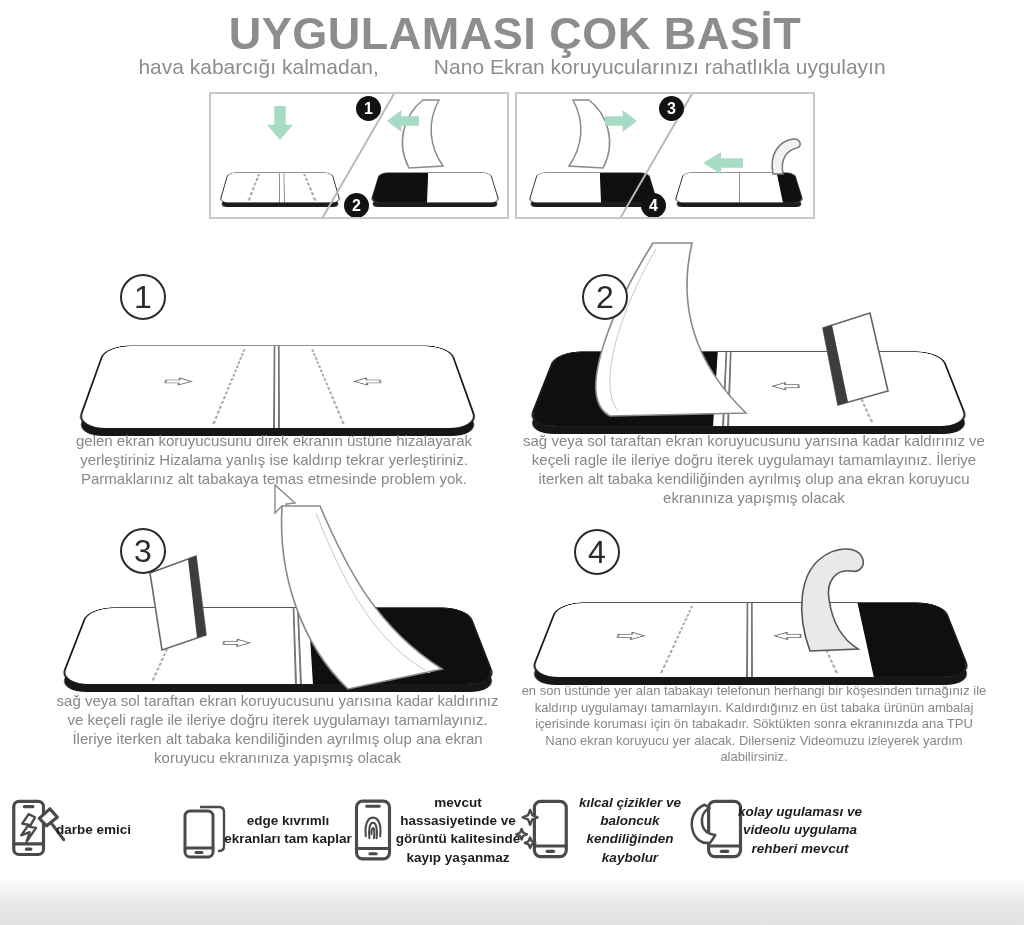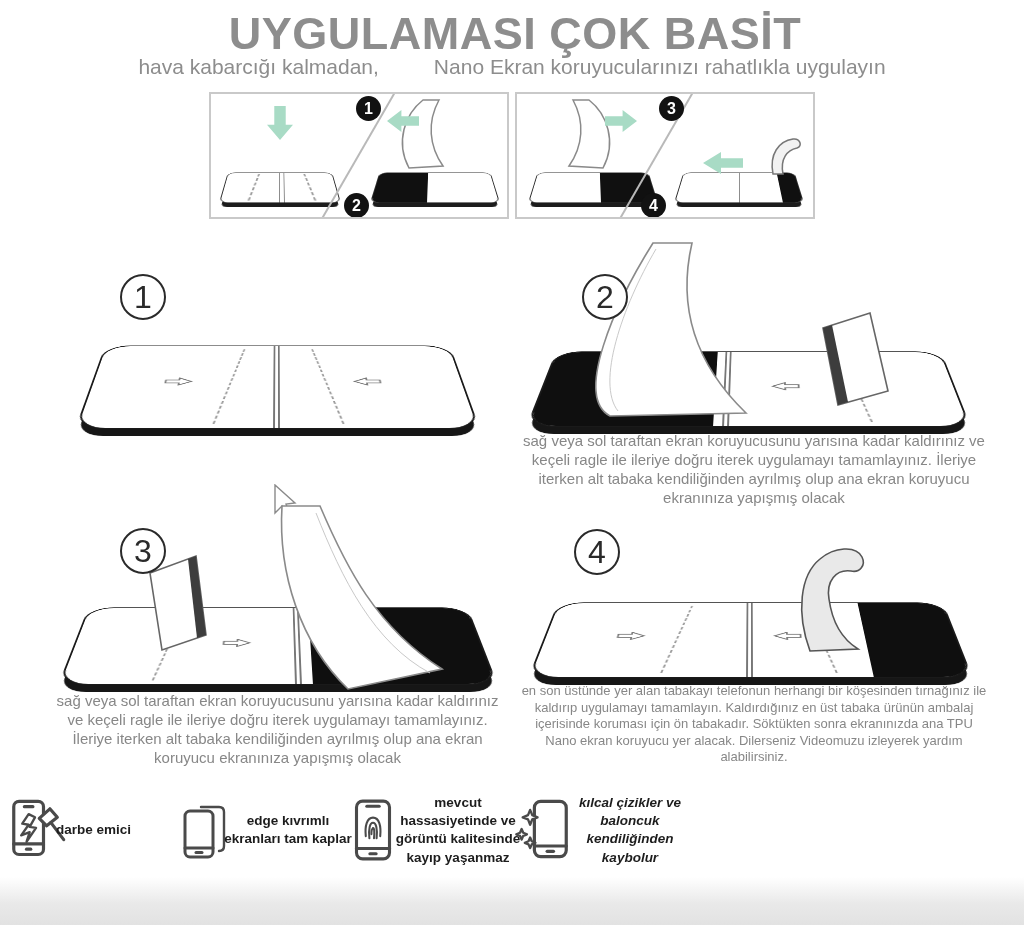--- a/index.html
+++ b/index.html
@@ -144,20 +144,21 @@
       <div class="dash" style="left:37%; transform:rotate(9deg);"></div>
       <div class="dash" style="left:63%; transform:rotate(-9deg);"></div>
       <div class="centerline" style="left:49%;"></div>
       <svg class="face-arrow" style="left:19%; top:42%;" viewBox="0 0 30 16">
           <path d="M2,5 h13 v-4 l12,7 -12,7 v-4 h-13 z" fill="#fff" stroke="#777" stroke-width="1.6"></path>
         </svg>
       <svg class="face-arrow" style="left:70%; top:42%; transform:scaleX(-1);" viewBox="0 0 30 16">
           <path d="M2,5 h13 v-4 l12,7 -12,7 v-4 h-13 z" fill="#fff" stroke="#777" stroke-width="1.6"></path>
         </svg>
     </div>
+    <p class="steptext t1">gelen ekran koruyucusunu direk ekranın üstüne hizalayarak yerleştiriniz Hizalama yanlış ise kaldırıp tekrar yerleştiriniz. Parmaklarınız alt tabakaya temas etmesinde problem yok.</p>
     <svg class="overlay-svg" style="left:222px; top:231px;" width="26" height="36" viewBox="0 0 26 36">
       <path d="M3,1 L3,29 L10,22 L14,33 L18,31 L14,20 L23,19 Z" fill="#fff" stroke="#8a8a8a" stroke-width="1.4"></path>
     </svg>
   </section>
 
   <section class="step s2">
     <div class="stepnum" style="left:64px; top:41px;">2</div>
     <div class="slab" style="left:8px; bottom:73px; width:445px; height:165px;">
       <div class="blackzone" style="left:0; width:42%; border-radius:27px 0 0 27px;"></div>
       <div class="centerline" style="left:44%;"></div>
@@ -273,15 +274,26 @@
           <g stroke-width="2.2" fill="#fff">
             <path d="M18,14 L20,19 L25,21 L20,23 L18,28 L16,23 L11,21 L16,19 Z"></path>
             <path d="M10,32 L11.5,35.5 L15,37 L11.5,38.5 L10,42 L8.5,38.5 L5,37 L8.5,35.5 Z"></path>
             <path d="M18,40 L19.5,43.5 L23,45 L19.5,46.5 L18,50 L16.5,46.5 L13,45 L16.5,43.5 Z"></path>
           </g>
         </svg>
       </div>
       <div class="lbl lw-wide">kılcal çizikler ve baloncuk kendiliğinden kaybolur</div>
     </div>
 
+    <div class="feature">
+      <div class="icn">
+        <svg width="70" height="68" viewBox="0 0 64 64" fill="none" stroke="#4a4a4a" stroke-width="3" stroke-linecap="round" stroke-linejoin="round">
+          <rect x="26" y="6" width="30" height="52" rx="6"></rect>
+          <line x1="26" y1="48" x2="56" y2="48"></line>
+          <line x1="38" y1="53" x2="44" y2="53"></line>
+          <path d="M26,10 C16,12 10,20 10,30 C10,40 16,46 24,46 L30,40 C24,38 20,34 20,28 C20,22 23,16 30,14 Z" fill="#fff" stroke-width="2.4" transform="rotate(-12 20 28)"></path>
+        </svg>
+      </div>
+      <div class="lbl lw-wide">kolay ugulaması ve videolu uygulama rehberi mevcut</div>
+    </div>
 
   </div>
 </div>
 
 </body></html>

